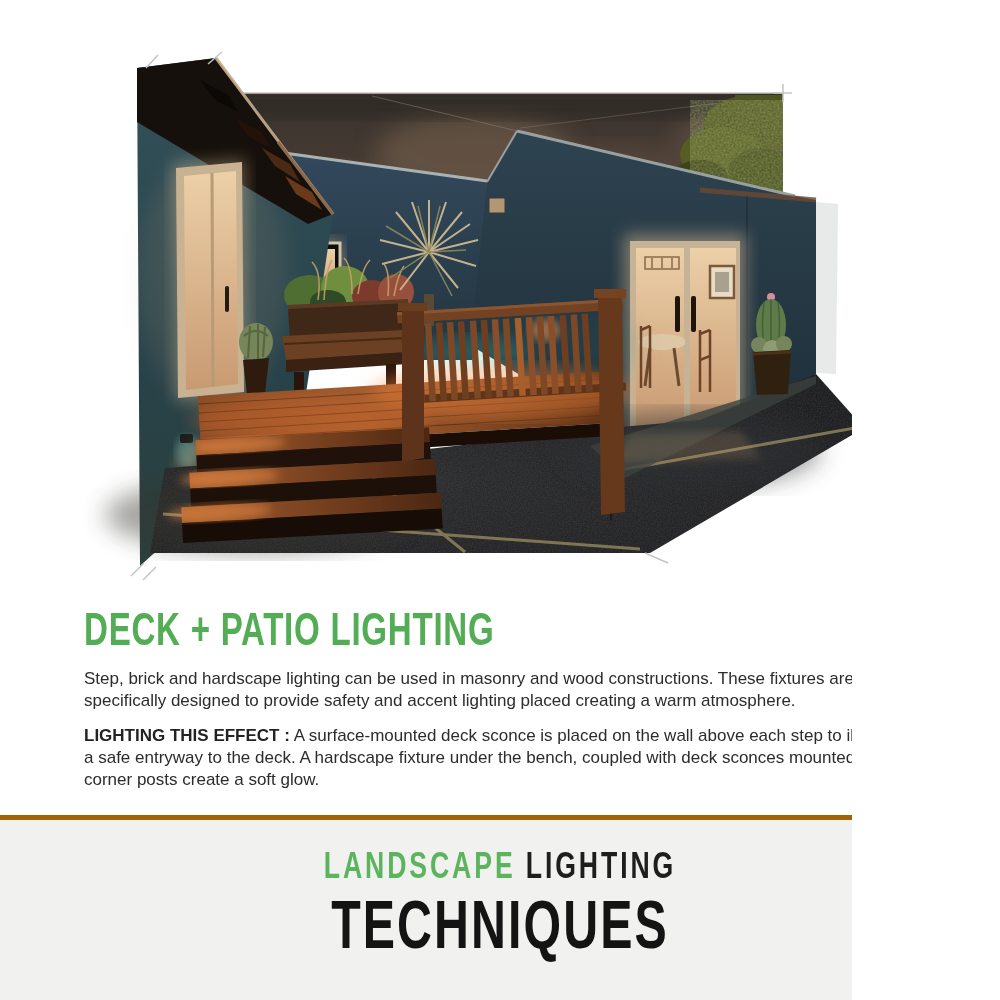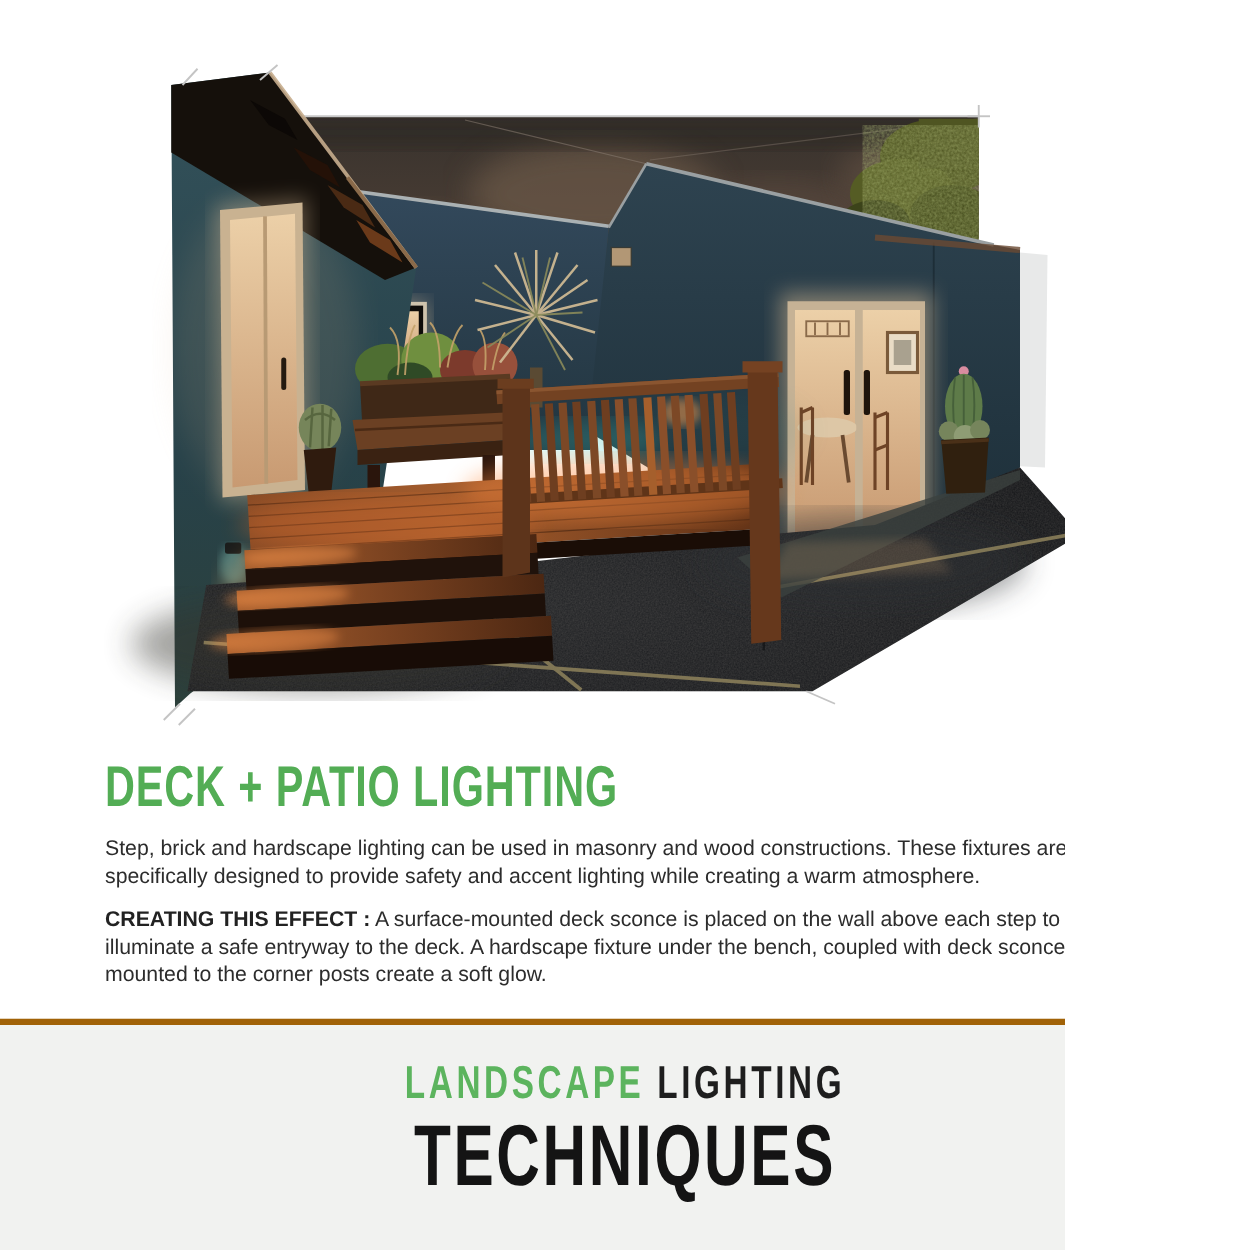--- a/index.html
+++ b/index.html
@@ -348,22 +348,22 @@
         <line x1="860" y1="428" x2="878" y2="438"></line>
         <line x1="645" y1="553" x2="668" y2="563"></line>
         <line x1="131" y1="576" x2="144" y2="563"></line>
         <line x1="143" y1="580" x2="156" y2="567"></line>
       </g>
     </svg>
   </div>
 
   <div class="content">
     <h1 class="headline">DECK + PATIO LIGHTING</h1>
-    <p class="para">Step, brick and hardscape lighting can be used in masonry and wood constructions. These fixtures are specifically designed to provide safety and accent lighting while creating a warm atmosphere.</p>
-    <p class="para"><b>CREATING THIS EFFECT :</b><span> A surface-mounted deck sconce is placed on the wall above each step to illuminate a safe entryway to the deck. A hardscape fixture under the bench, coupled with deck sconces mounted to the corner posts create a soft glow.</span></p>
+    <p class="para">Step, brick and hardscape lighting can be used in masonry and wood constructions. These fixtures are specifically designed to provide safety and accent lighting placed creating a warm atmosphere.</p>
+    <p class="para"><b>LIGHTING THIS EFFECT :</b><span> A surface-mounted deck sconce is placed on the wall above each step to illuminate a safe entryway to the deck. A hardscape fixture under the bench, coupled with deck sconces mounted to the corner posts create a soft glow.</span></p>
   </div>
 
   <div class="footer">
     <div class="brand-line"><span class="accent">LANDSCAPE</span><span> LIGHTING</span></div>
     <div class="brand-title">TECHNIQUES</div>
   </div>
 
 </div>
 
 </body></html>

